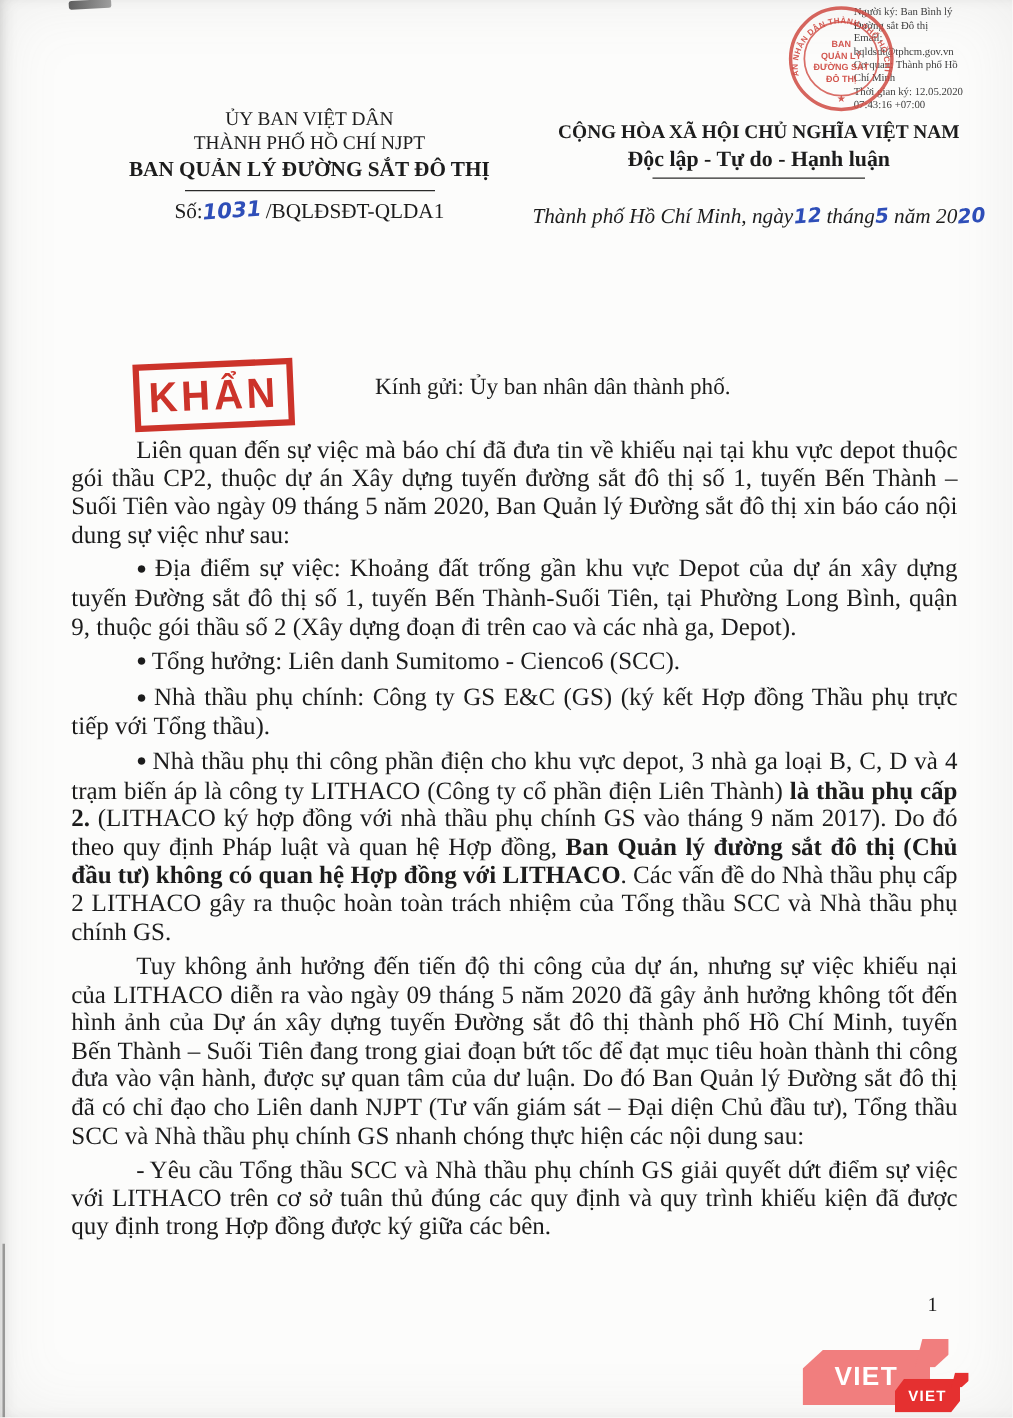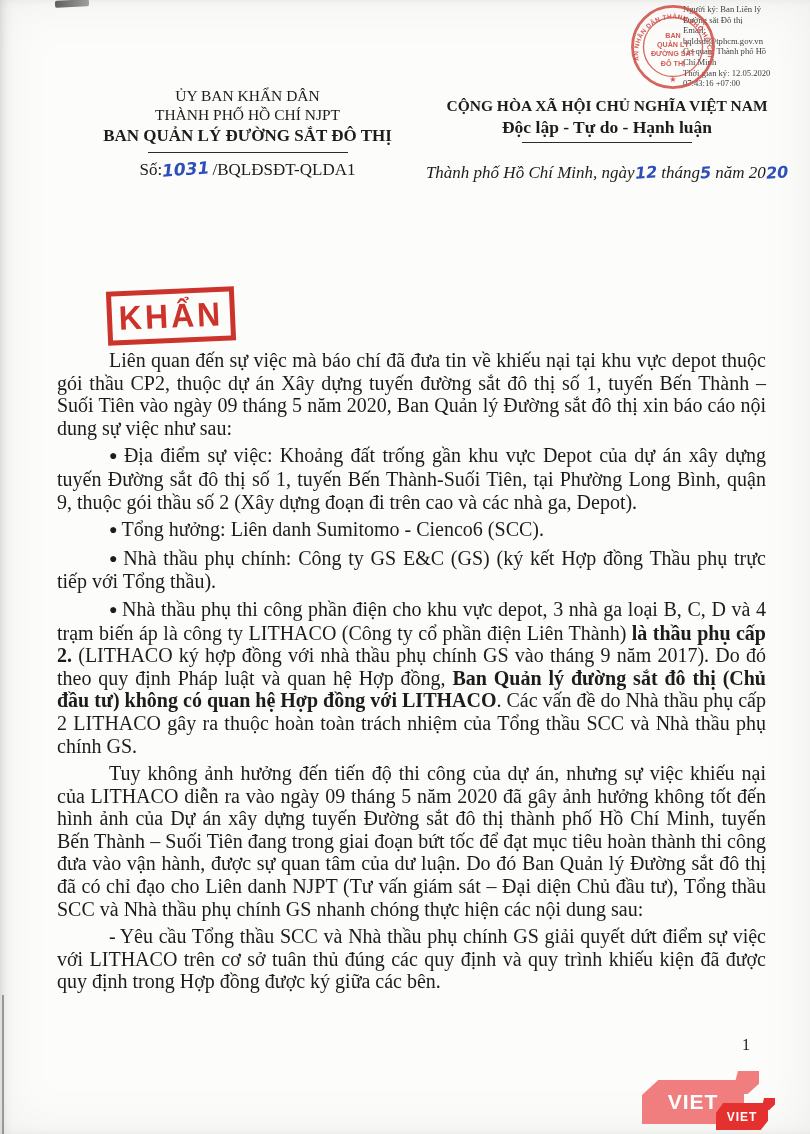--- a/index.html
+++ b/index.html
@@ -76,21 +76,21 @@
 </style>
 </head>
 <body>
 
 <div class="page">
 
   <div class="smudge-top"></div>
   <div class="edge-line"></div>
 
   <div class="esign">
-    <div>Người ký: Ban Liên lý</div>
+    <div>Người ký: Ban Bình lý</div>
     <div>Đường sắt Đô thị</div>
     <div>Email:</div>
     <div>bqldsdt@tphcm.gov.vn</div>
     <div>Cơ quan: Thành phố Hồ</div>
     <div>Chí Minh</div>
     <div>Thời gian ký: 12.05.2020</div>
     <div>07:43:16 +07:00</div>
   </div>
 
   <div class="round-stamp">
@@ -105,21 +105,21 @@
       </text>
       <text x="38" y="30" text-anchor="middle" font-family="Liberation Sans, sans-serif" font-size="6.2" font-weight="bold" fill="#cf4a42" opacity=".92">BAN</text>
       <text x="38" y="38" text-anchor="middle" font-family="Liberation Sans, sans-serif" font-size="6.2" font-weight="bold" fill="#cf4a42" opacity=".92">QUẢN LÝ</text>
       <text x="38" y="46" text-anchor="middle" font-family="Liberation Sans, sans-serif" font-size="6.2" font-weight="bold" fill="#cf4a42" opacity=".92">ĐƯỜNG SẮT</text>
       <text x="38" y="54" text-anchor="middle" font-family="Liberation Sans, sans-serif" font-size="6.2" font-weight="bold" fill="#cf4a42" opacity=".92">ĐÔ THỊ</text>
       <text x="38" y="68" text-anchor="middle" font-size="7" fill="#cf4a42" opacity=".9">★</text>
     </svg>
   </div>
 
   <div class="hdr-left">
-    <div class="l1">ỦY BAN KHẨN DÂN</div>
+    <div class="l1">ỦY BAN VIỆT DÂN</div>
     <div class="l2">THÀNH PHỐ HỒ CHÍ NJPT</div>
     <div class="l3">BAN QUẢN LÝ ĐƯỜNG SẮT ĐÔ THỊ</div>
     <hr class="rule-left">
     <div class="so-line">
       <span>Số:</span><span class="hand">1031</span><span class="so-suffix">/BQLĐSĐT-QLDA1</span>
     </div>
   </div>
 
   <div class="hdr-right">
     <div class="l1">CỘNG HÒA XÃ HỘI CHỦ NGHĨA VIỆT NAM</div>
@@ -128,20 +128,21 @@
     <div class="date-line">
       <span>Thành phố Hồ Chí Minh, ngày</span><span class="hand">12</span><span> tháng</span><span class="hand">5</span><span> năm 20</span><span class="hand">20</span>
     </div>
   </div>
 
 
   <div class="khan">
     <span>KHẨN</span>
   </div>
 
+  <div class="salutation">Kính gửi: Ủy ban nhân dân thành phố.</div>
 
   <div class="body-text">
       <p><span>Liên quan đến sự việc mà báo chí đã đưa tin về khiếu nại tại khu vực depot thuộc gói thầu CP2, thuộc dự án Xây dựng tuyến đường sắt đô thị số 1, tuyến Bến Thành – Suối Tiên vào ngày 09 tháng 5 năm 2020, Ban Quản lý Đường sắt đô thị xin báo cáo nội dung sự việc như sau:</span></p>
       <p><span class="bullet">●</span><span>Địa điểm sự việc: Khoảng đất trống gần khu vực Depot của dự án xây dựng tuyến Đường sắt đô thị số 1, tuyến Bến Thành-Suối Tiên, tại Phường Long Bình, quận 9, thuộc gói thầu số 2 (Xây dựng đoạn đi trên cao và các nhà ga, Depot).</span></p>
       <p><span class="bullet">●</span><span>Tổng hưởng: Liên danh Sumitomo - Cienco6 (SCC).</span></p>
       <p><span class="bullet">●</span><span>Nhà thầu phụ chính: Công ty GS E&amp;C (GS) (ký kết Hợp đồng Thầu phụ trực tiếp với Tổng thầu).</span></p>
       <p><span class="bullet">●</span><span>Nhà thầu phụ thi công phần điện cho khu vực depot, 3 nhà ga loại B, C, D và 4 trạm biến áp là công ty LITHACO (Công ty cổ phần điện Liên Thành) </span><span style="font-weight: bold;">là thầu phụ cấp 2.</span><span> (LITHACO ký hợp đồng với nhà thầu phụ chính GS vào tháng 9 năm 2017). Do đó theo quy định Pháp luật và quan hệ Hợp đồng, </span><span style="font-weight: bold;">Ban Quản lý đường sắt đô thị (Chủ đầu tư) không có quan hệ Hợp đồng với LITHACO</span><span>. Các vấn đề do Nhà thầu phụ cấp 2 LITHACO gây ra thuộc hoàn toàn trách nhiệm của Tổng thầu SCC và Nhà thầu phụ chính GS.</span></p>
       <p><span>Tuy không ảnh hưởng đến tiến độ thi công của dự án, nhưng sự việc khiếu nại của LITHACO diễn ra vào ngày 09 tháng 5 năm 2020 đã gây ảnh hưởng không tốt đến hình ảnh của Dự án xây dựng tuyến Đường sắt đô thị thành phố Hồ Chí Minh, tuyến Bến Thành – Suối Tiên đang trong giai đoạn bứt tốc để đạt mục tiêu hoàn thành thi công đưa vào vận hành, được sự quan tâm của dư luận. Do đó Ban Quản lý Đường sắt đô thị đã có chỉ đạo cho Liên danh NJPT (Tư vấn giám sát – Đại diện Chủ đầu tư), Tổng thầu SCC và Nhà thầu phụ chính GS nhanh chóng thực hiện các nội dung sau:</span></p>
       <p><span class="dash-marker">-</span><span>Yêu cầu Tổng thầu SCC và Nhà thầu phụ chính GS giải quyết dứt điểm sự việc với LITHACO trên cơ sở tuân thủ đúng các quy định và quy trình khiếu kiện đã được quy định trong Hợp đồng được ký giữa các bên.</span></p>
     </div>

